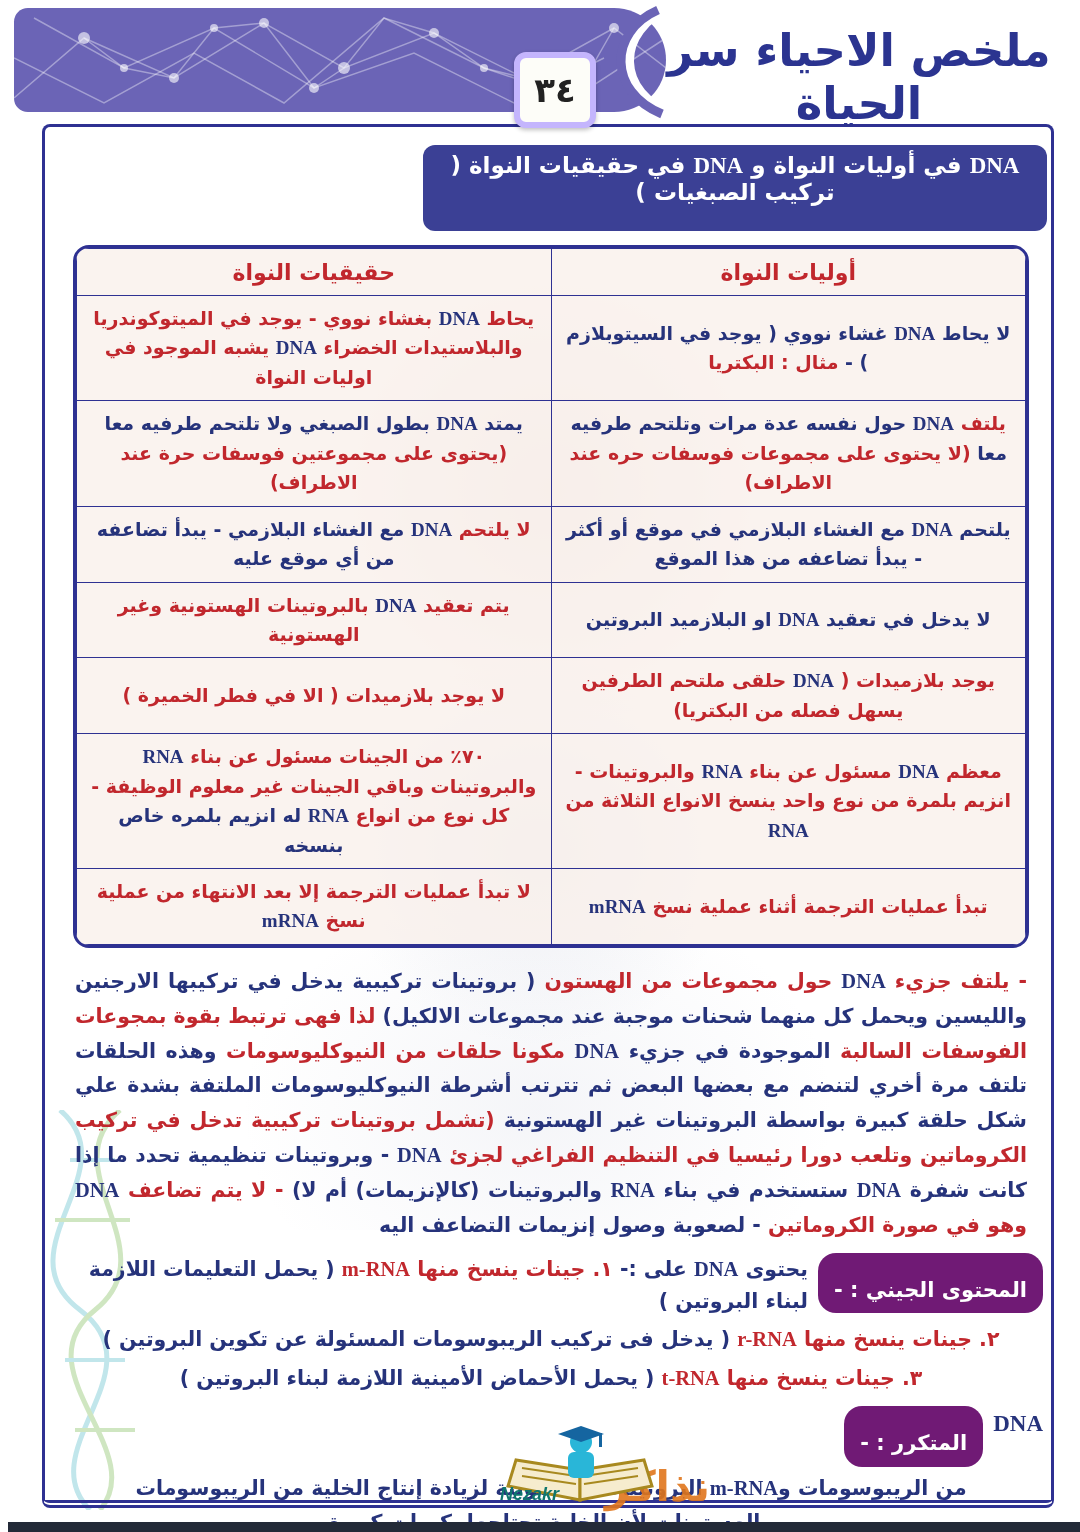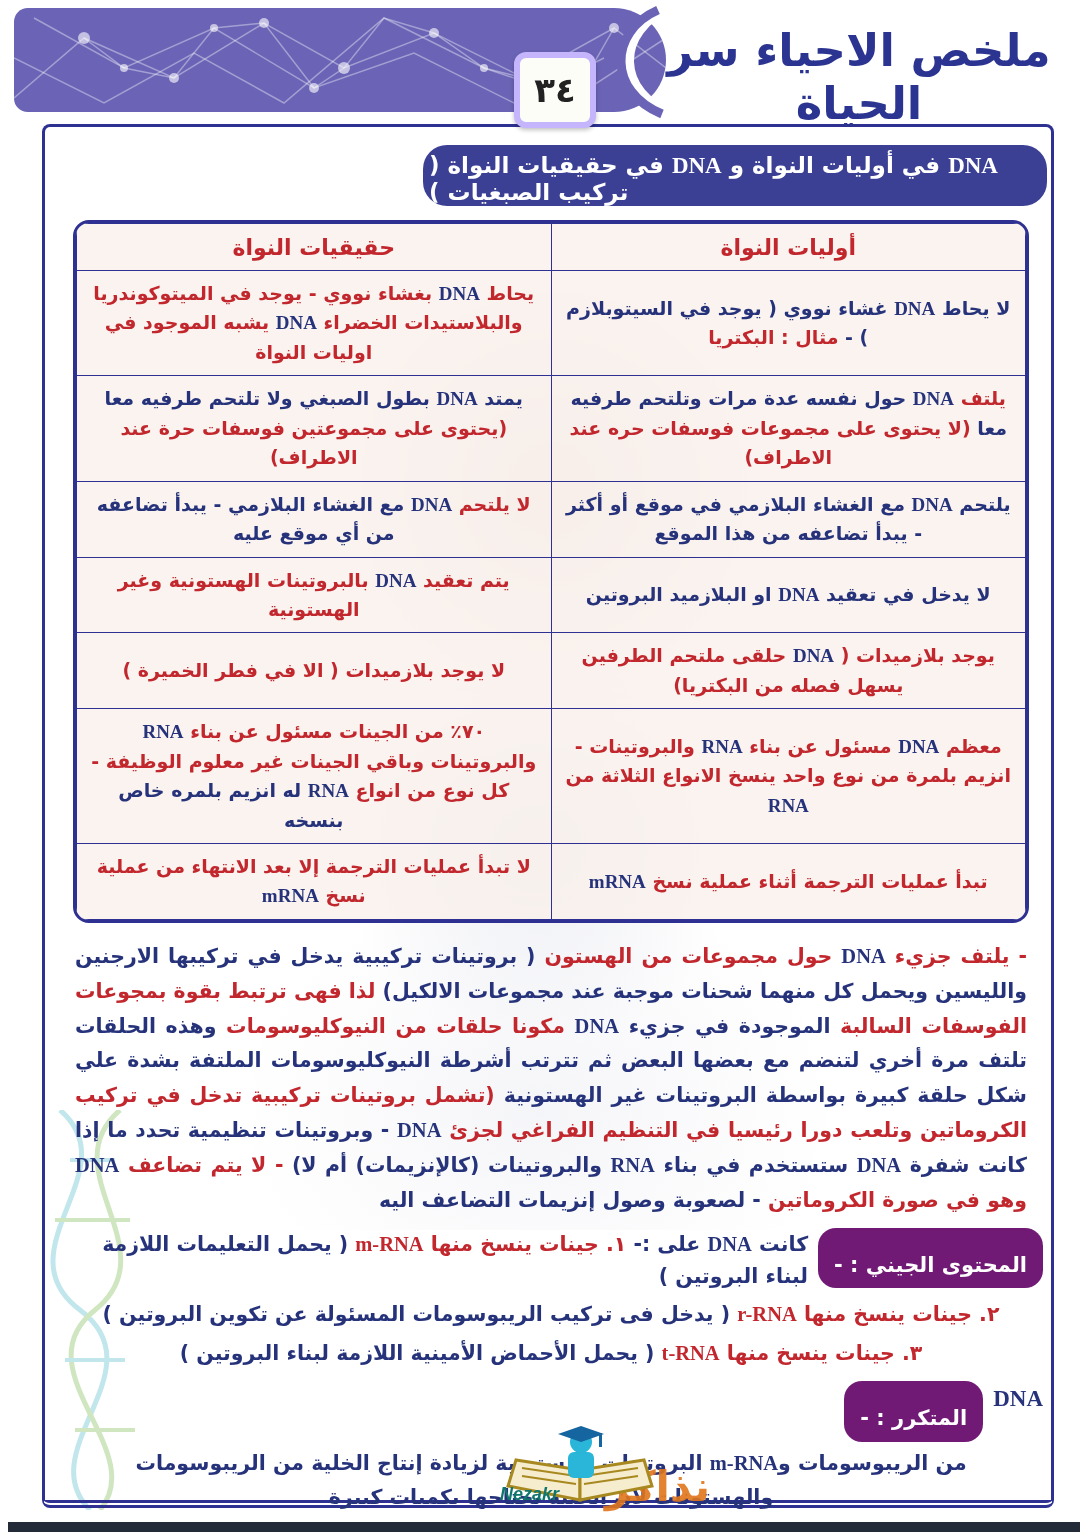--- a/index.html
+++ b/index.html
@@ -20,22 +20,22 @@
   .photo-wm{position:absolute;top:230px;left:170px;width:720px;height:1000px;z-index:0;pointer-events:none;
     background:
      radial-gradient(ellipse 46% 34% at 52% 26%, rgba(196,152,142,.20), transparent 70%),
      radial-gradient(ellipse 40% 28% at 50% 62%, rgba(140,148,180,.14), transparent 70%),
      radial-gradient(ellipse 55% 30% at 50% 88%, rgba(170,175,200,.12), transparent 75%);}
   .helix{position:absolute;left:12px;top:1110px;z-index:0;opacity:.35;pointer-events:none;}
   
   .main-box{position:absolute;top:124px;left:34px;width:1012px;height:1384px;
             border:3px solid #2e3192;border-bottom:8px double #2e3192;border-radius:8px;
             z-index:1;box-sizing:border-box;padding:0;}
-  .title-bar{margin:18px 4px 0 auto;width:612px;background:#3b4095;border-radius:24px;
-             text-align:left;padding:7px 6px 1px;direction:rtl;font-size:23px;}
+  .title-bar{margin:18px 4px 0 auto;width:612px;background:#3b4095;border-radius:12px;
+             text-align:center;padding:7px 6px 26px;direction:rtl;font-size:23px;}
   
   .tbl-wrap{margin:14px 22px 0 28px;border:3px solid #2e3192;border-radius:16px;overflow:hidden;
             background:rgba(248,240,234,.78);}
   table.cmp{width:100%;border-collapse:collapse;direction:rtl;}
   .cmp th{border:1.6px solid #2e3192;font-size:22px;color:#c1272d;padding:6px 8px;height:34px;}
   .cmp td{border:1.6px solid #2e3192;font-size:19px;line-height:1.55;text-align:center;
           padding:8px 14px;width:50%;direction:rtl;}
   
   .notes{margin:16px 24px 0 30px;direction:rtl;text-align:justify;font-size:20.5px;line-height:1.7;}
   .sec-row{margin:10px 8px 0 30px;direction:rtl;display:flex;align-items:flex-start;gap:10px;
@@ -150,21 +150,21 @@
               <td><span class="t-r">لا تبدأ عمليات الترجمة إلا بعد الانتهاء من عملية نسخ </span><span class="t-d">mRNA</span></td>
             </tr>
           </tbody>
       </table>
     </div>
 
     <div class="notes"><span class="t-r">- يلتف جزيء </span><span class="t-d">DNA</span><span class="t-r"> حول مجموعات من الهستون </span><span class="t-b">( بروتينات تركيبية يدخل في تركيبها الارجنين والليسين ويحمل كل منهما شحنات موجبة عند مجموعات الالكيل) </span><span class="t-r">لذا فهى ترتبط بقوة بمجوعات الفوسفات السالبة </span><span class="t-b">الموجودة في جزيء </span><span class="t-d">DNA</span><span class="t-r"> مكونا حلقات من النيوكليوسومات </span><span class="t-b">وهذه الحلقات تلتف مرة أخري لتنضم مع بعضها البعض ثم تترتب أشرطة النيوكليوسومات الملتفة بشدة علي شكل حلقة كبيرة بواسطة البروتينات غير الهستونية </span><span class="t-r">(تشمل بروتينات تركيبية تدخل في تركيب الكروماتين وتلعب دورا رئيسيا في التنظيم الفراغي لجزئ </span><span class="t-d">DNA</span><span class="t-b"> - وبروتينات تنظيمية تحدد ما إذا كانت شفرة </span><span class="t-d">DNA</span><span class="t-b"> ستستخدم في بناء </span><span class="t-d">RNA</span><span class="t-b"> والبروتينات (كالإنزيمات) أم لا) </span><span class="t-r">- لا يتم تضاعف </span><span class="t-d">DNA</span><span class="t-r"> وهو في صورة الكروماتين </span><span class="t-b">- لصعوبة وصول إنزيمات التضاعف اليه</span></div>
 
     <div class="sec-row">
       <span class="badge">المحتوى الجيني : -</span>
-      <span class="flow"><span class="t-b">كانت </span><span class="t-d">DNA</span><span class="t-b"> على :- </span><span class="t-r">١. جينات ينسخ منها </span><span class="t-rl">m-RNA</span><span class="t-b"> ( يحمل التعليمات اللازمة لبناء البروتين )</span></span>
+      <span class="flow"><span class="t-b">يحتوى </span><span class="t-d">DNA</span><span class="t-b"> على :- </span><span class="t-r">١. جينات ينسخ منها </span><span class="t-rl">m-RNA</span><span class="t-b"> ( يحمل التعليمات اللازمة لبناء البروتين )</span></span>
     </div>
     <div class="cent"><span class="t-r">٢. جينات ينسخ منها </span><span class="t-rl">r-RNA</span><span class="t-b"> ( يدخل فى تركيب الريبوسومات المسئولة عن تكوين البروتين )</span></div>
     <div class="cent"><span class="t-r">٣. جينات ينسخ منها </span><span class="t-rl">t-RNA</span><span class="t-b"> ( يحمل الأحماض الأمينية اللازمة لبناء البروتين )</span></div>
 
     <div class="sec-row">
       <span class="dna-out">DNA</span>
       <span class="badge">المتكرر : -</span>
     </div>
     <div class="cent"><span class="t-b">من الريبوسومات و</span><span class="t-d">m-RNA</span><span class="t-b"> البروتينات الهستونية لزيادة إنتاج الخلية من الريبوسومات والهستونات لأن الخلية تحتاجها بكميات كبيرة</span></div>
 

